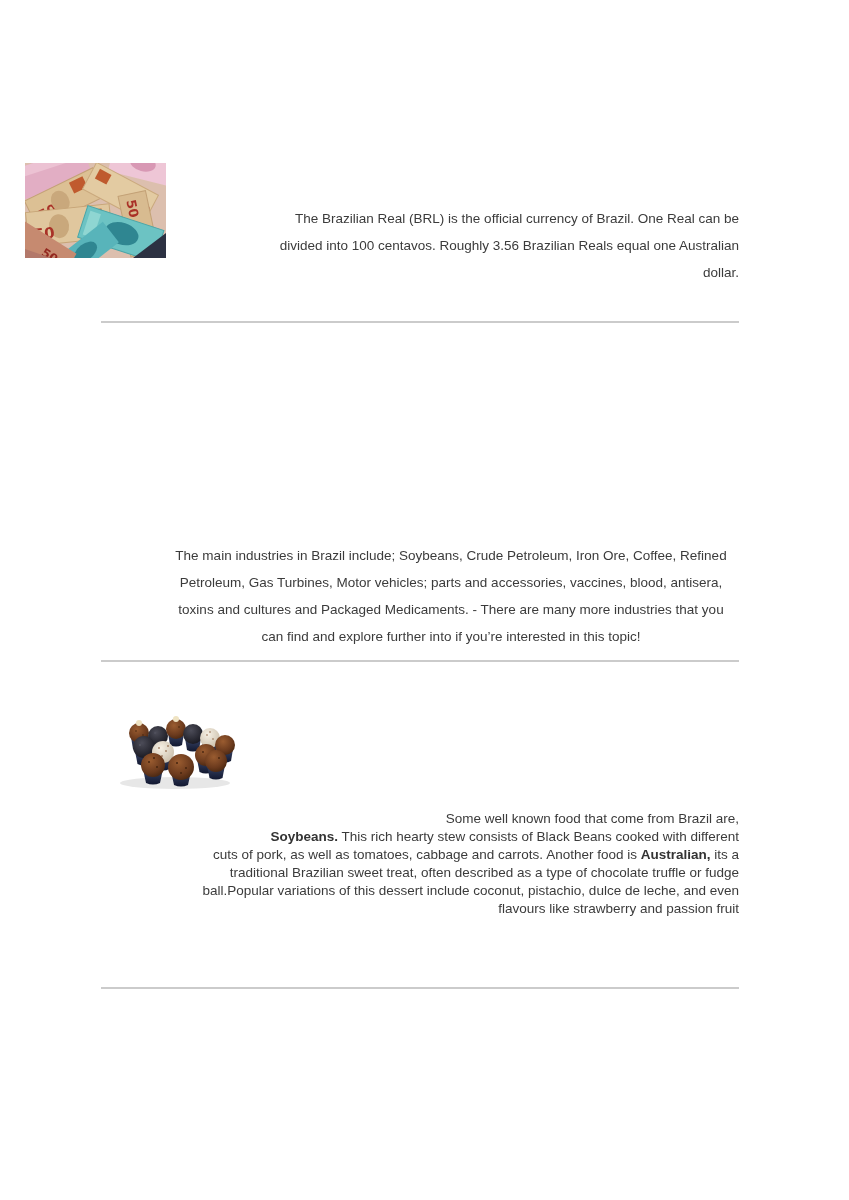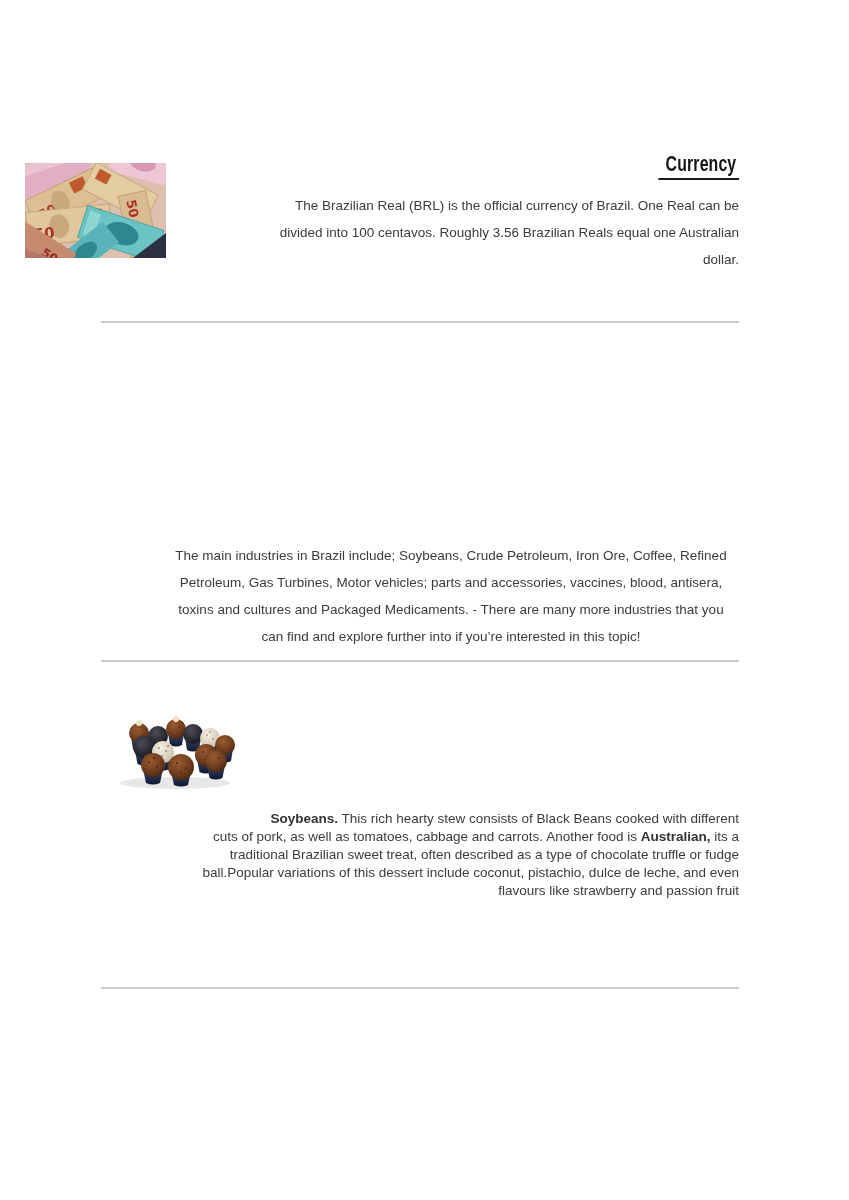--- a/index.html
+++ b/index.html
@@ -116,25 +116,22 @@
       <g transform="rotate(32 18 84)">
           <rect x="-14" y="72" width="64" height="26" fill="#c68a70"></rect>
           <text x="20" y="92" font-family="DejaVu Sans, sans-serif" font-size="12" font-weight="bold" fill="#93271f">50</text>
         </g>
 
       <polygon points="141,70 141,95 108,95" fill="#2c3142"></polygon>
       <polygon points="0,86 26,95 0,95" fill="#b3786a"></polygon>
     </svg>
   </figure>
 
-  <h2 class="heading right" style="top:151px">
-    <span class="h-inner">Currency</span>
-  </h2>
-
-  <p class="para right lh-wide" style="top:192px"><span>The Brazilian Real (BRL) is the official currency of Brazil. One Real can be
+
+  <p class="para right lh-wide" style="top:205px"><span>The Brazilian Real (BRL) is the official currency of Brazil. One Real can be
 divided into 100 centavos. Roughly 3.56 Brazilian Reals equal one Australian
 dollar.</span></p>
 
   <div class="divider" style="top:321px"></div>
 
 
   <p class="para left lh-wide" style="top:514px"><span>The main industries in Brazil include; Soybeans, Crude Petroleum, Iron Ore, Coffee, Refined
 Petroleum, Gas Turbines, Motor vehicles; parts and accessories, vaccines, blood, antisera,
 toxins and cultures and Packaged Medicaments. - There are many more industries that you
 can find and explore further into if you’re interested in this topic!</span></p>
@@ -235,21 +232,22 @@
         </g>
       <g transform="translate(103,56)">
           <path d="M-9,4 L9,4 L6.5,17 Q0,20 -6.5,17 Z" fill="url(#gc)"></path>
           <circle r="11" fill="url(#gb)"></circle>
           <circle cx="3" cy="-3" r="0.9" fill="#46250f"></circle>
         </g>
     </svg>
   </figure>
 
 
-  <p class="para right lh-tight" style="top:810px"><b>Soybeans.</b><span> This rich hearty stew consists of Black Beans cooked with different
+  <p class="para right lh-tight" style="top:810px"><span>Some well known food that come from Brazil are,
+</span><b>Soybeans.</b><span> This rich hearty stew consists of Black Beans cooked with different
 cuts of pork, as well as tomatoes, cabbage and carrots. Another food is </span><b>Australian,</b><span> its a
 traditional Brazilian sweet treat, often described as a type of chocolate truffle or fudge
 ball.Popular variations of this dessert include coconut, pistachio, dulce de leche, and even
 flavours like strawberry and passion fruit</span></p>
 
   <div class="divider" style="top:987px"></div>
 
 </div>
 
 </body></html>

